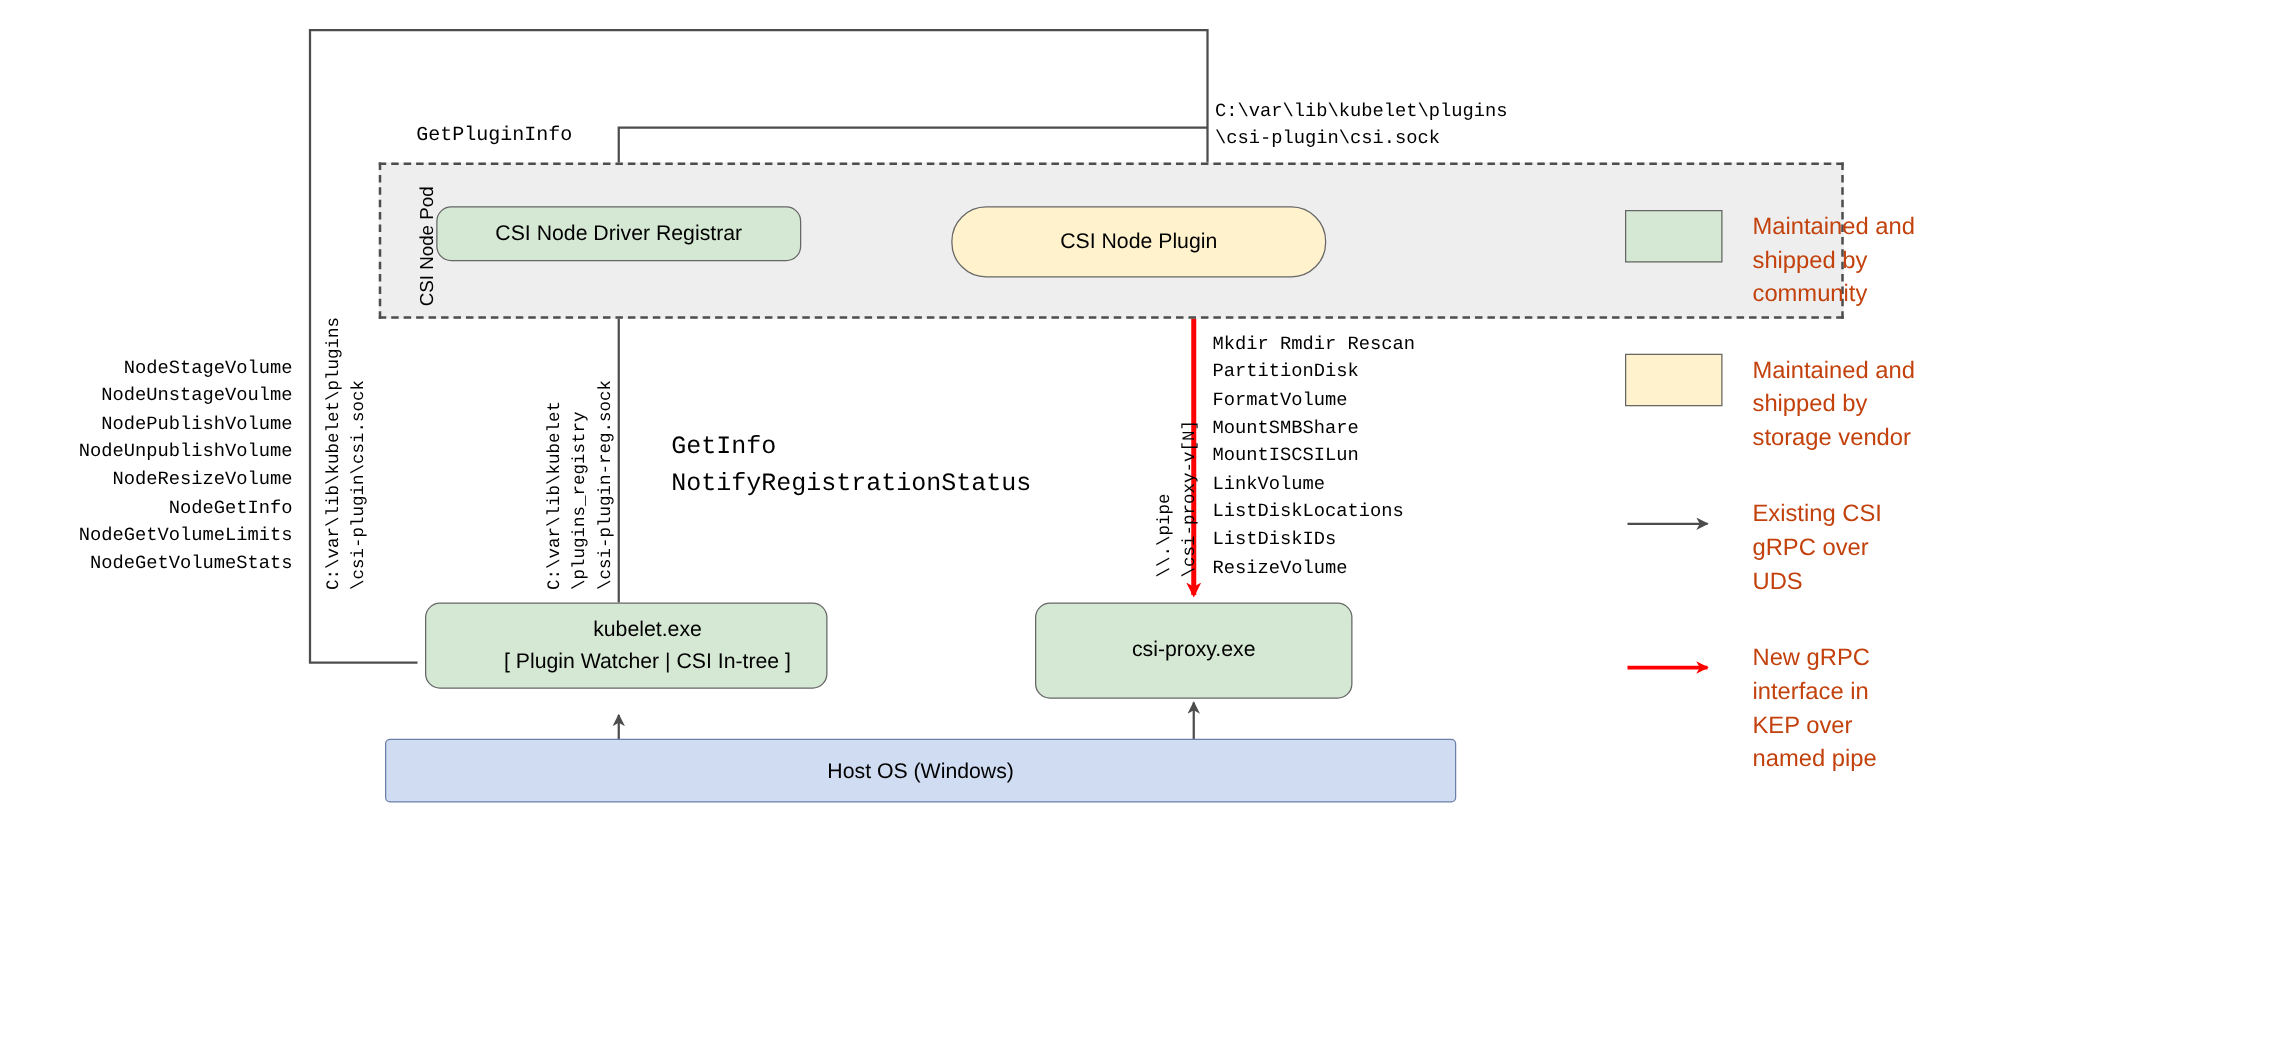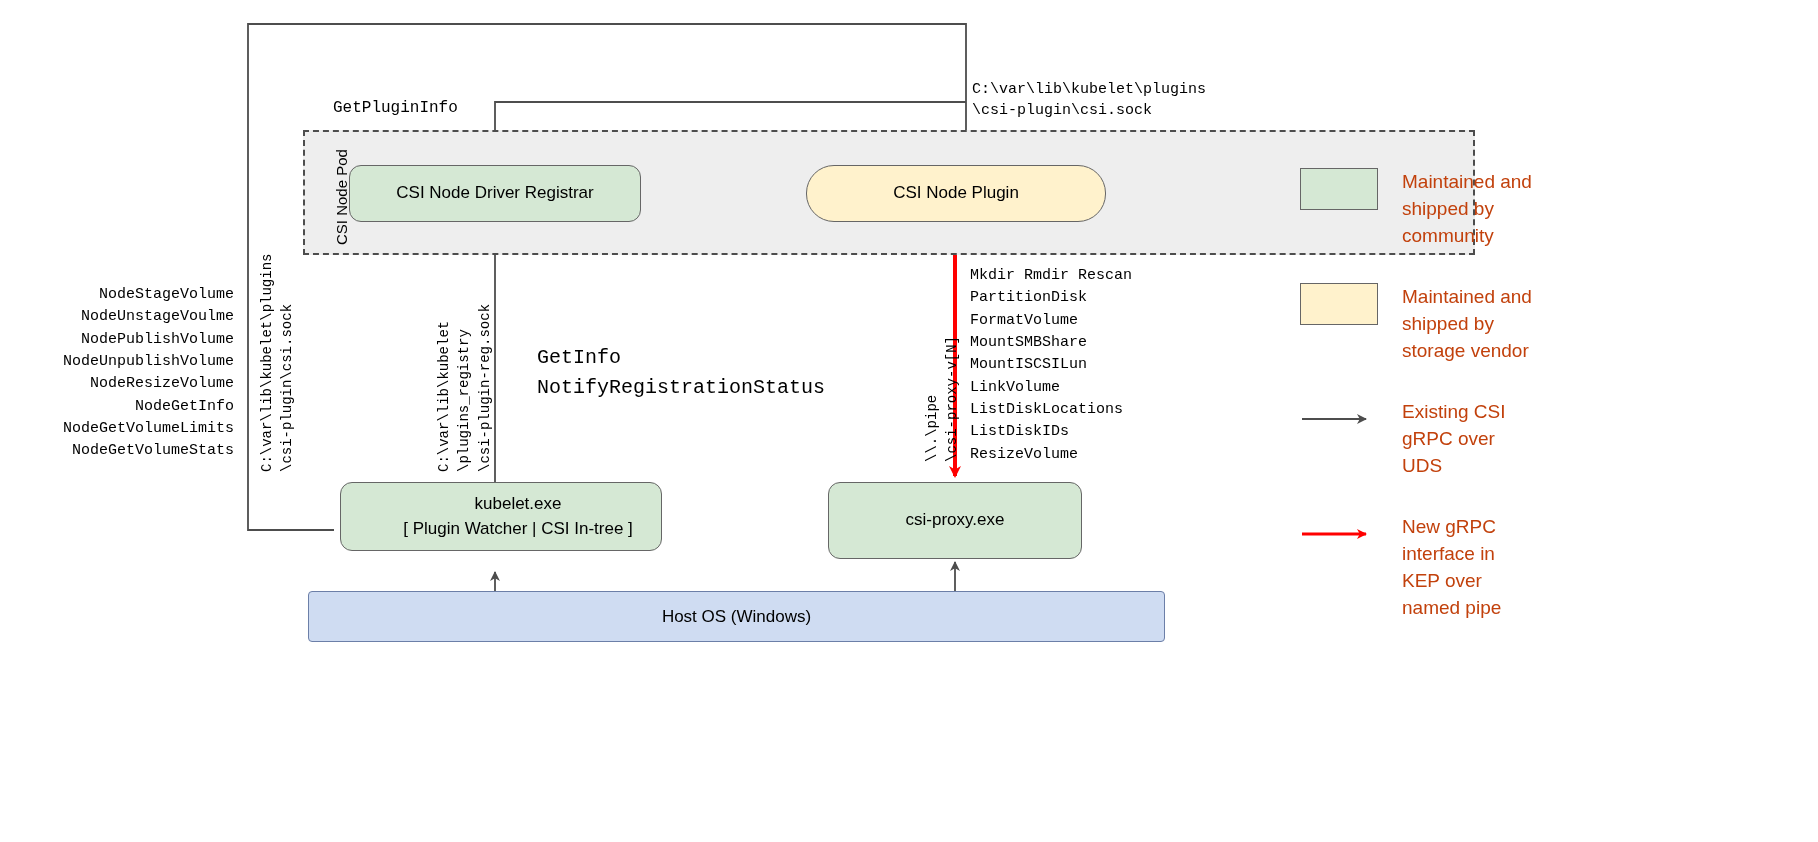--- a/index.html
+++ b/index.html
@@ -48,22 +48,22 @@
     align-items: center;
     justify-content: center;
     font-size: 17px;
     color: #000000;
     text-align: center;
     line-height: 1.45;
   }
   .green { background: #d5e8d4; }
   .cream { background: #fff2cc; }
 
-  #box-registrar { left: 349px; top: 165px; width: 292px; height: 57px; }
-  #box-plugin    { left: 806px; top: 165px; width: 300px; height: 57px; border-radius: 28px; }
+  #box-registrar { left: 349px; top: 165px; width: 292px; height: 44px; }
+  #box-plugin    { left: 761px; top: 165px; width: 300px; height: 57px; border-radius: 28px; }
   #box-kubelet   { left: 340px; top: 482px; width: 322px; height: 69px; padding-left: 34px; }
   #box-proxy     { left: 828px; top: 482px; width: 254px; height: 77px; }
   #box-hostos {
     position: absolute;
     left: 308px; top: 591px; width: 857px; height: 51px;
     border: 1.6px solid #6c7fa8;
     border-radius: 4px;
     background: #cfdcf2;
     display: flex; align-items: center; justify-content: center;
     font-size: 17px; color: #000;

